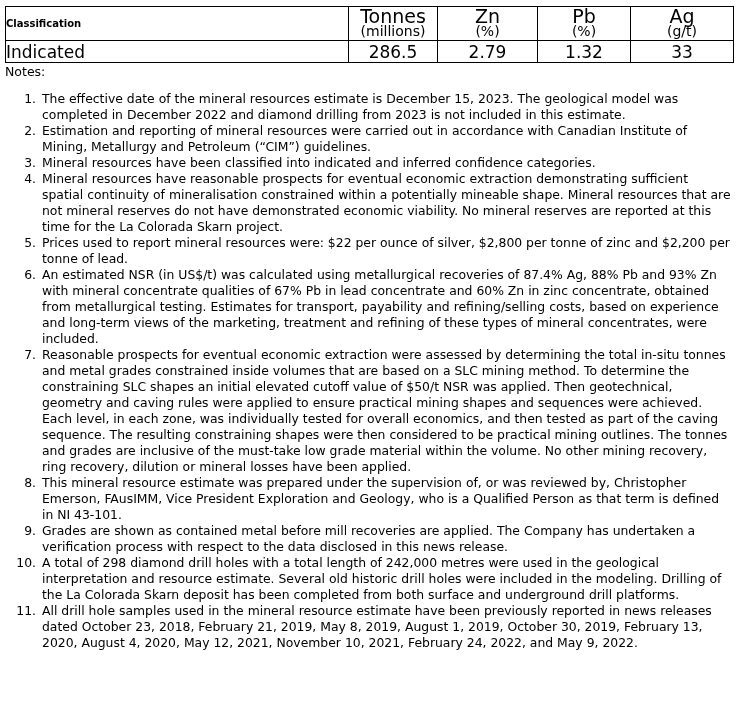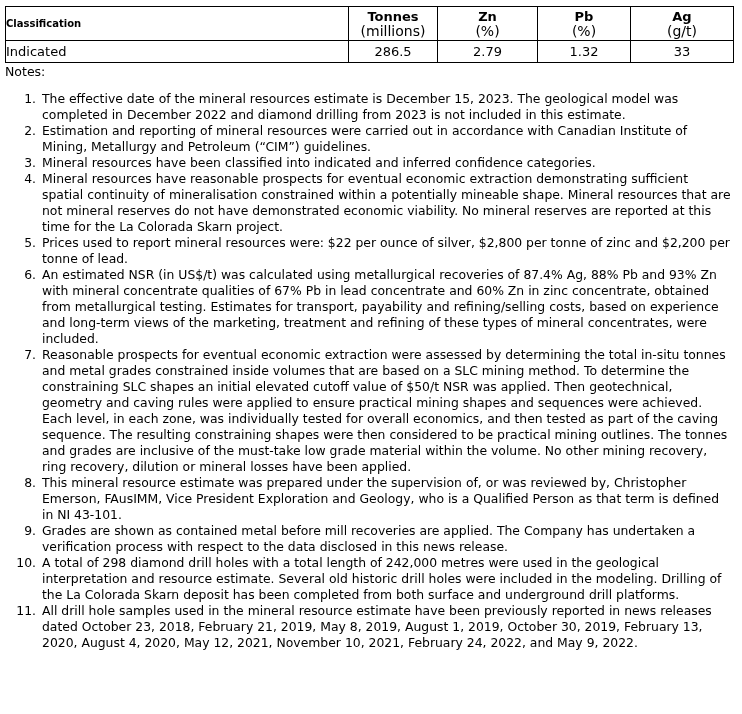--- a/index.html
+++ b/index.html
@@ -35,27 +35,27 @@
   table.resource thead th {
     border-top: 1px solid #000;
     border-bottom: 1px solid #000;
     height: 34px;
     vertical-align: middle;
     font-weight: bold;
   }
   table.resource tbody tr:last-child td {
     border-bottom: 1px solid #000;
   }
-  .th-main { text-align: center; font-weight: bold; line-height: 15px; font-size: 13px; }
+  .th-main { text-align: center; font-weight: normal; line-height: 15px; font-size: 19px; }
   .th-sub  { text-align: center; font-weight: normal; line-height: 15px; font-size: 14px; }
   th.cls-head { text-align: left; padding-left: 3px; font-size: 10px; }
   table.resource td {
     height: 22px;
     vertical-align: middle;
-    font-size: 13px;
+    font-size: 17px;
   }
   td.cls { text-align: left; padding-left: 3px; }
   td.val { text-align: center; }
 
   
   .notes-heading {
     margin-top: 1px;
     font-size: 12.5px;
     line-height: 15px;
   }

